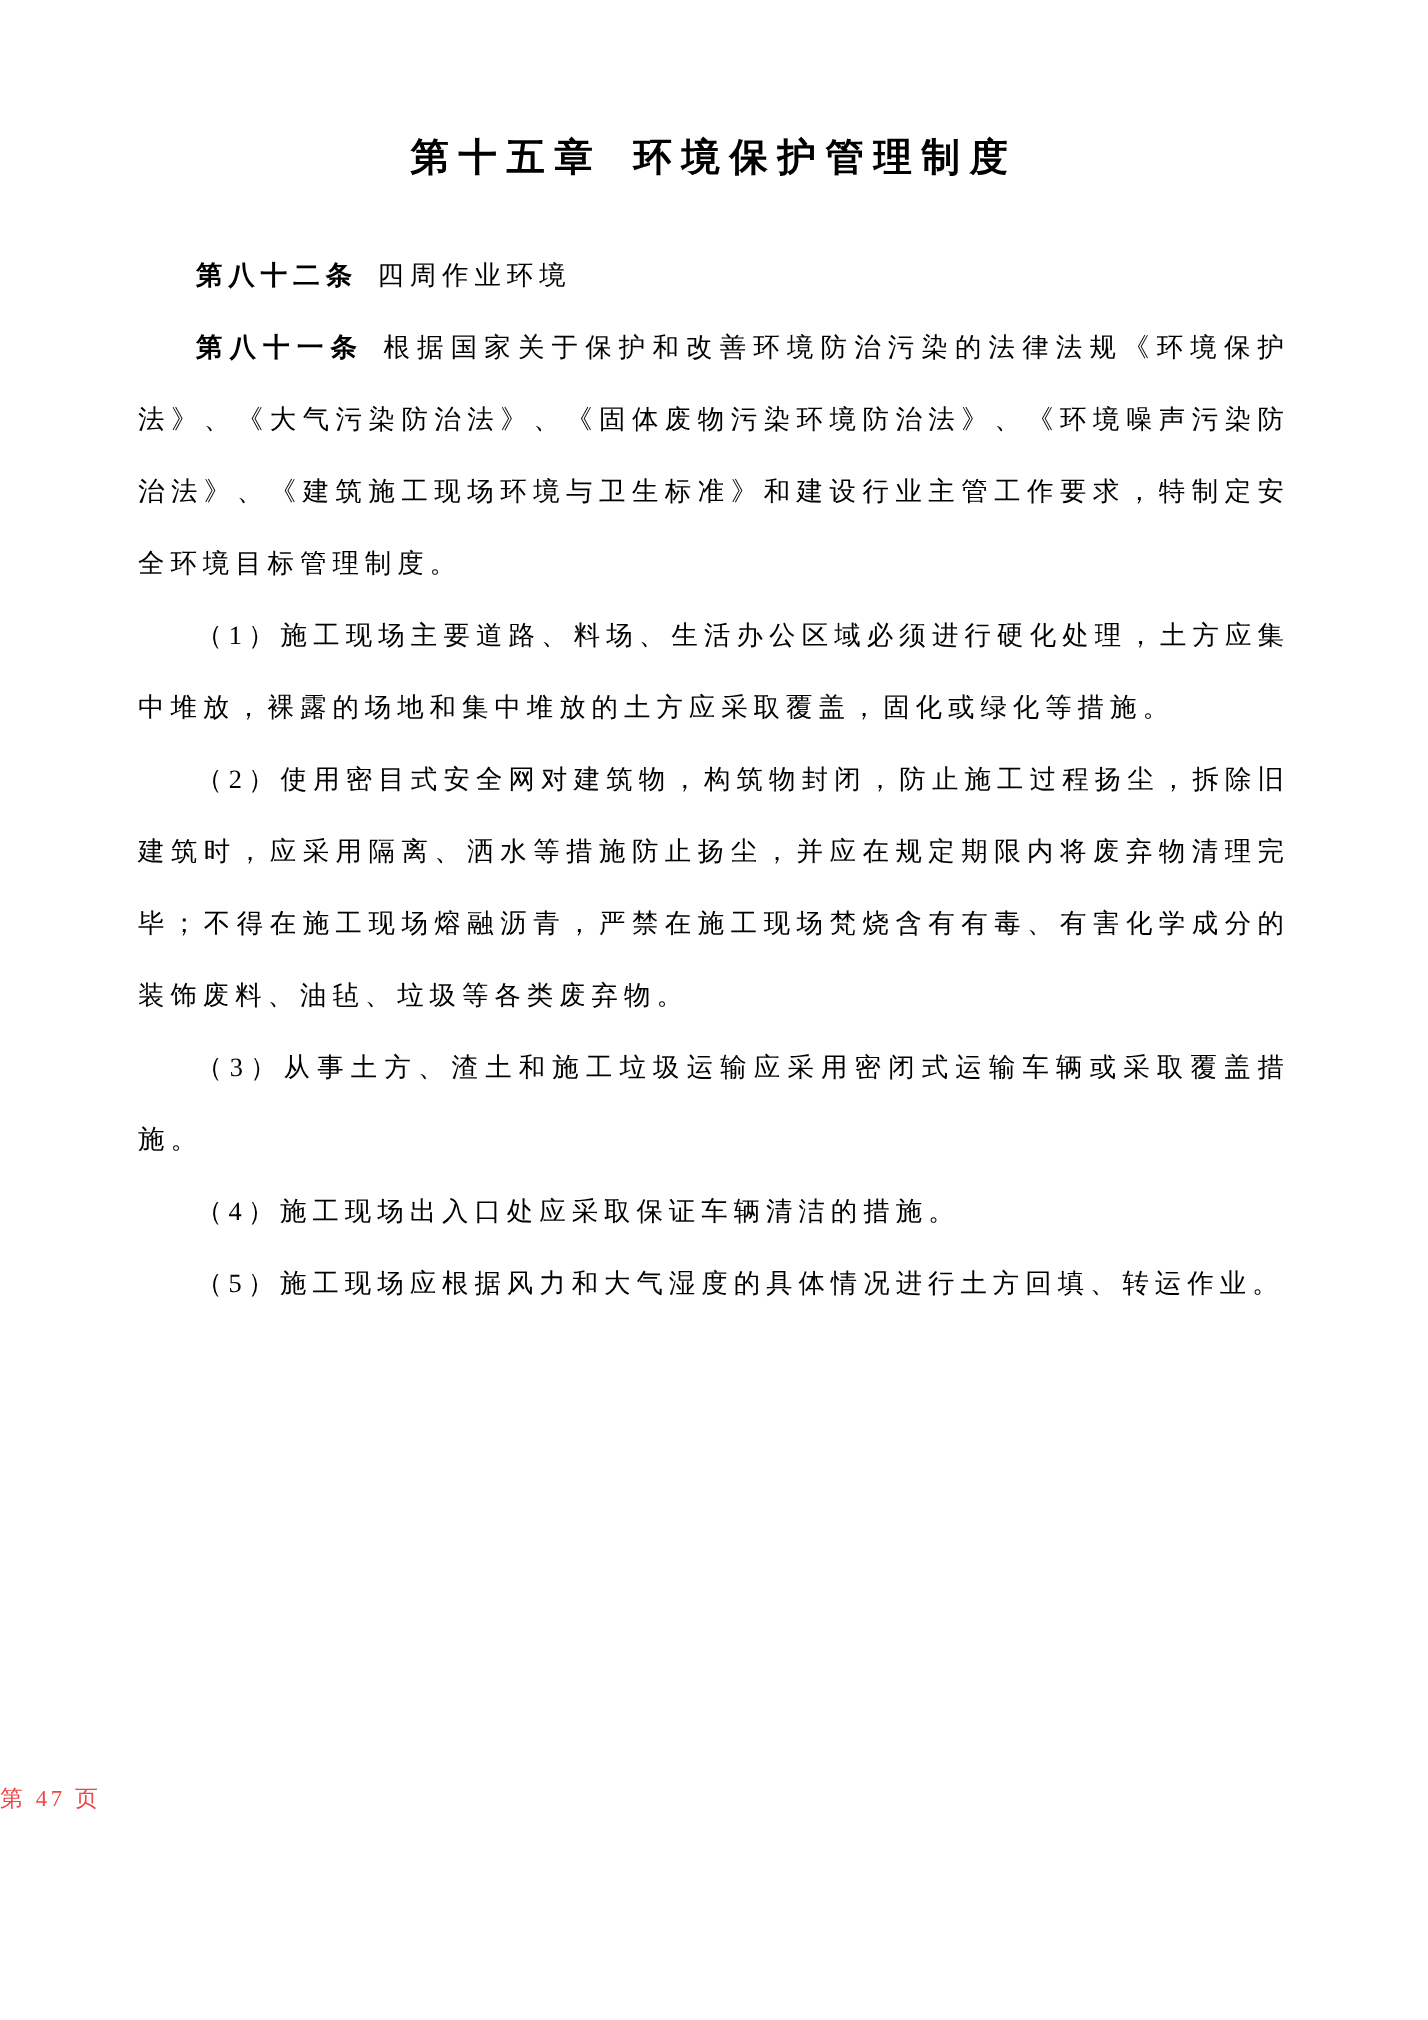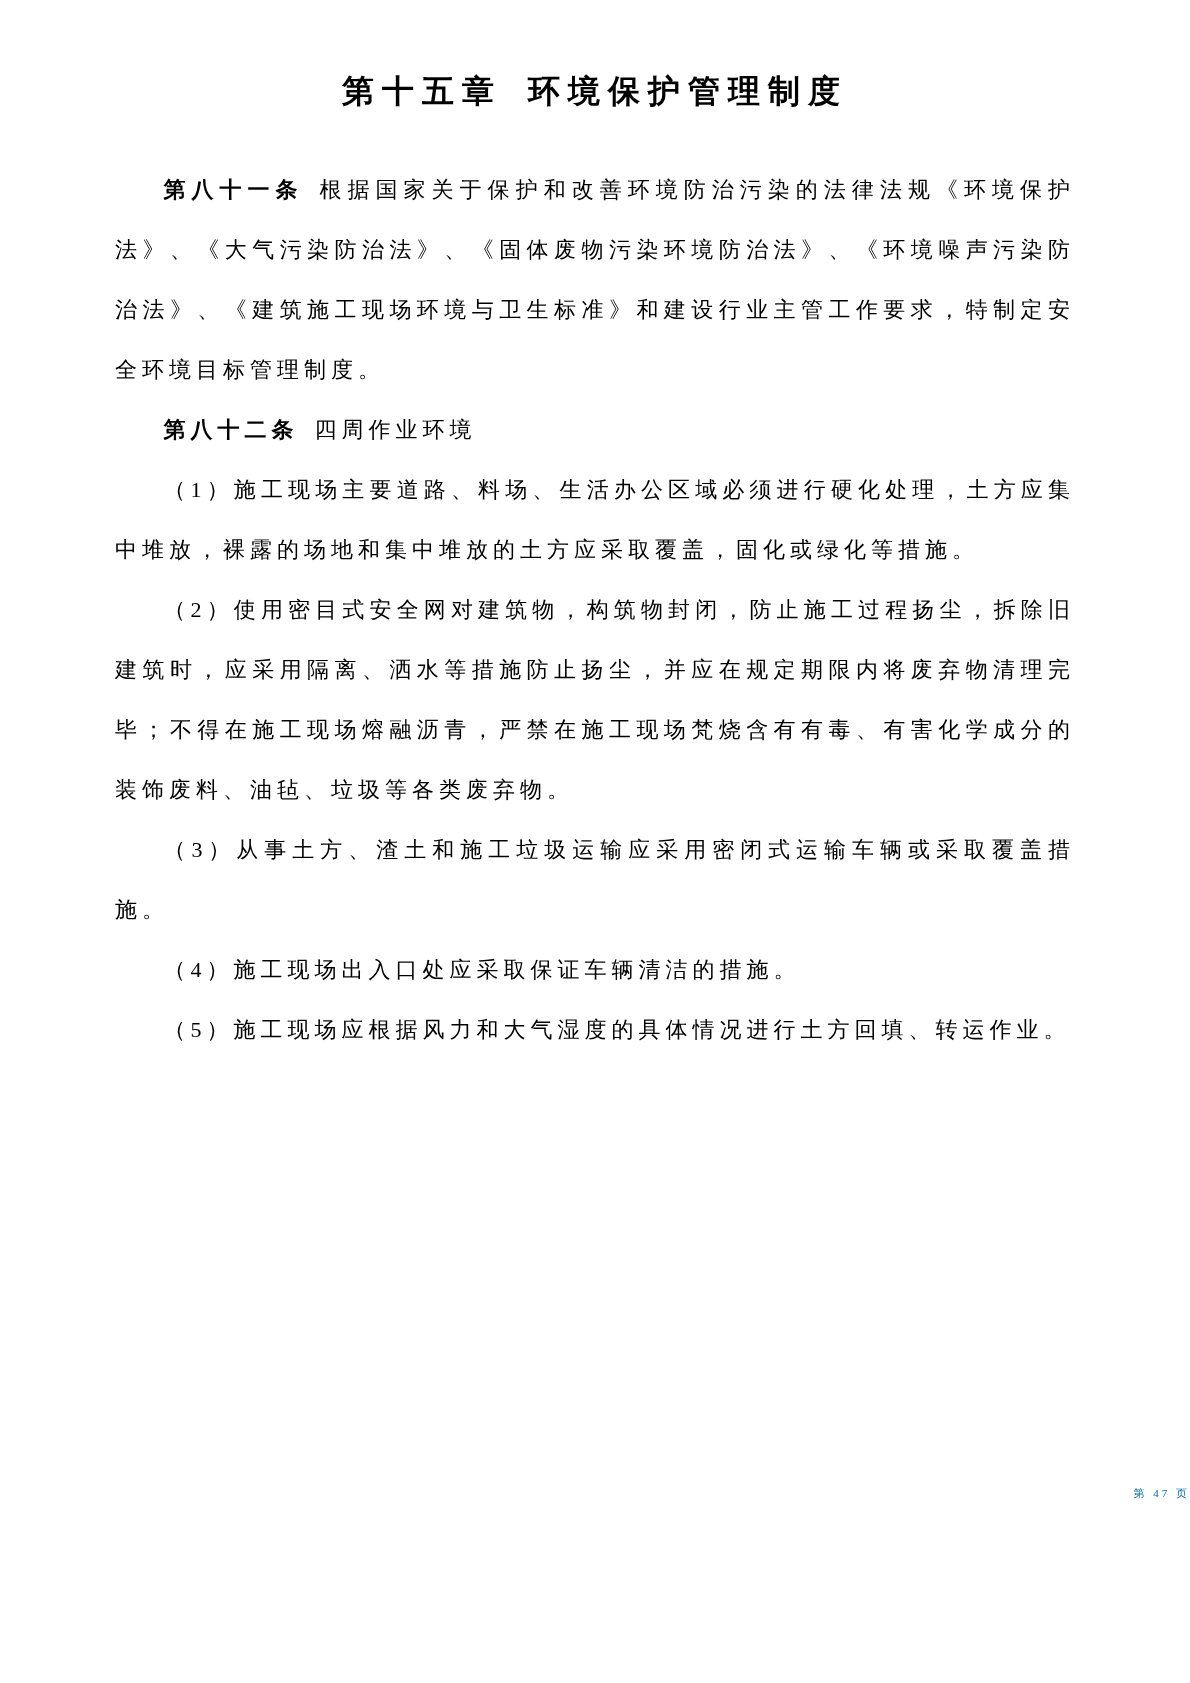--- a/index.html
+++ b/index.html
@@ -17,21 +17,21 @@
     overflow: hidden;
     box-sizing: border-box;
   }
   .content {
     box-sizing: border-box;
     width: 100%;
     padding: 0 115px;
   }
   .doc-title {
     margin: 0;
-    padding-top: 68px;
+    padding-top: 108px;
     text-align: center;
     font-size: 32px;
     font-weight: 700;
     letter-spacing: 8px;
     line-height: 46px;
     white-space: nowrap;
   }
   .doc-title .gap {
     display: inline-block;
     width: 26px;
@@ -53,37 +53,37 @@
   }
   .para .lead:empty {
     display: none;
     margin-right: 0;
   }
   .page-footer {
     position: absolute;
     left: 0;
     top: 1486px;
     width: 100%;
-    text-align: right;
-    font-size: 11px;
+    text-align: left;
+    font-size: 19px;
     letter-spacing: 3px;
-    color: #0369a1;
+    color: #ef4444;
   }
 </style>
 </head>
 <body>
 
 <div class="page">
   <div class="content">
 
     <h1 class="doc-title"><span>第十五章</span><span class="gap"></span><span>环境保护管理制度</span></h1>
 
     <div class="doc-body">
+      <p class="para"><span class="lead">第八十二条</span><span class="ptext">四周作业环境</span></p>
       <p class="para"><span class="lead">第八十一条</span><span class="ptext">根据国家关于保护和改善环境防治污染的法律法规《环境保护法》、《大气污染防治法》、《固体废物污染环境防治法》、《环境噪声污染防治法》、《建筑施工现场环境与卫生标准》和建设行业主管工作要求，特制定安全环境目标管理制度。</span></p>
-      <p class="para"><span class="lead">第八十二条</span><span class="ptext">四周作业环境</span></p>
       <p class="para"><span class="ptext">（1）施工现场主要道路、料场、生活办公区域必须进行硬化处理，土方应集中堆放，裸露的场地和集中堆放的土方应采取覆盖，固化或绿化等措施。</span></p>
       <p class="para"><span class="ptext">（2）使用密目式安全网对建筑物，构筑物封闭，防止施工过程扬尘，拆除旧建筑时，应采用隔离、洒水等措施防止扬尘，并应在规定期限内将废弃物清理完毕；不得在施工现场熔融沥青，严禁在施工现场梵烧含有有毒、有害化学成分的装饰废料、油毡、垃圾等各类废弃物。</span></p>
       <p class="para"><span class="ptext">（3）从事土方、渣土和施工垃圾运输应采用密闭式运输车辆或采取覆盖措施。</span></p>
       <p class="para"><span class="ptext">（4）施工现场出入口处应采取保证车辆清洁的措施。</span></p>
       <p class="para"><span class="ptext">（5）施工现场应根据风力和大气湿度的具体情况进行土方回填、转运作业。</span></p>
     </div>
   </div>
 
   <div class="page-footer"><span>第 47 页</span></div>
 </div>

